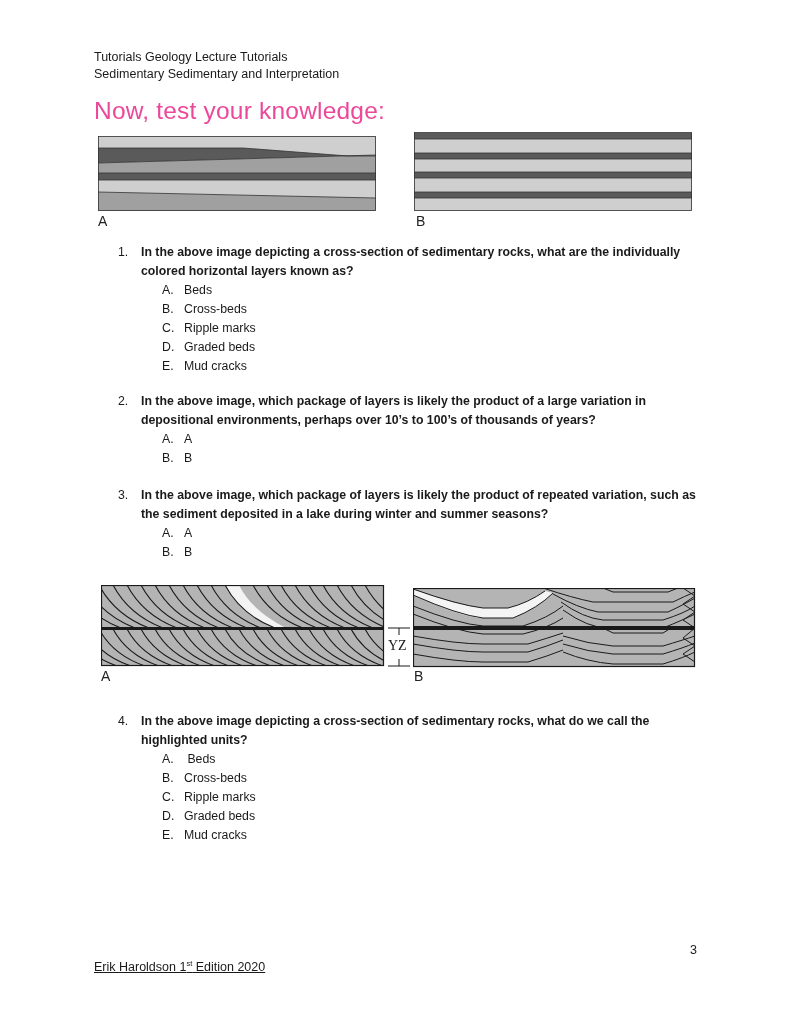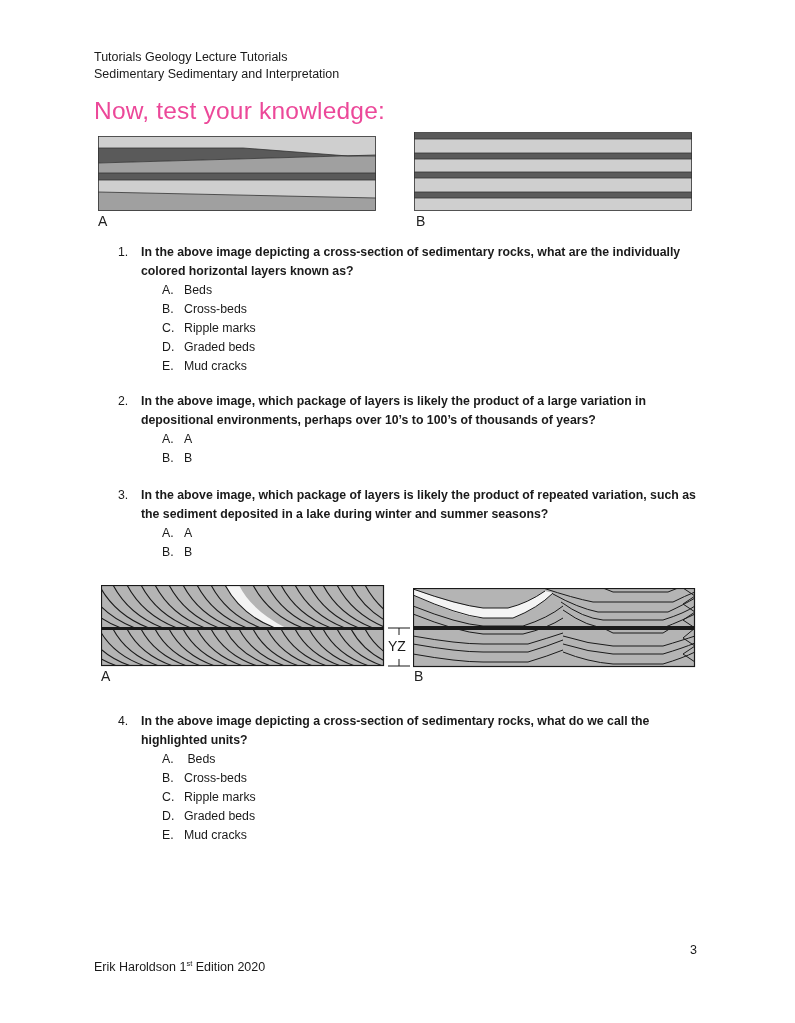--- a/index.html
+++ b/index.html
@@ -8,21 +8,21 @@
   .abs { position:absolute; }
   .hdr { left:94px; font-size:12.5px; line-height:16px; }
   .title { left:94px; top:97px; font-size:24.5px; letter-spacing:0.2px; color:#ec4899; }
   .fig-label { font-size:14px; color:#222; }
   .q { position:absolute; left:118px; width:580px; font-size:12.3px; line-height:19px; }
   .q .num { position:absolute; left:0; top:0; }
   .q .text { margin-left:23px;font-weight:bold; }
   .opts { margin-left:44px; margin-top:0; }
   .opt { height:19px; }
   .opt .l { display:inline-block; width:22px; }
-  .footer { left:94px; top:959px; font-size:12.5px; }
+  .footer { left:94px; top:959px; font-size:12.5px;text-decoration:underline; }
   .footer sup { font-size:7.5px; vertical-align:5px; }
   .pagenum { left:690px; top:943px; font-size:12.5px; }
   svg { position:absolute; display:block; }
 </style>
 </head>
 <body>
 
 <div class="abs hdr" style="top:49px;">Tutorials Geology Lecture Tutorials</div>
 <div class="abs hdr" style="top:66px;">Sedimentary Sedimentary and Interpretation</div>
 <div class="abs title">Now, test your knowledge:</div>
@@ -160,21 +160,21 @@
 <div class="abs fig-label" style="left:101px;top:668px;">A</div>
 
 <svg style="left:386px;top:626px;" width="26" height="42" viewBox="0 0 26 42">
   <g stroke="#1a1a1a" stroke-width="1" fill="none">
     <line x1="2" y1="2" x2="24" y2="2"></line>
     <line x1="13" y1="2" x2="13" y2="9"></line>
     <line x1="13" y1="33" x2="13" y2="40"></line>
     <line x1="2" y1="40" x2="24" y2="40"></line>
   </g>
 </svg>
-<div class="abs" style="left:388px;top:638px;font-size:14px;">YZ</div>
+<div class="abs" style="left:388px;top:638px;font-size:14px;font-family:Liberation Serif, serif;">YZ</div>
 
 <svg style="left:413px;top:588px;" width="284" height="80" viewBox="0 0 284 80">
   <defs>
     <clipPath id="clipB">
         <rect x="0" y="0" width="282" height="79"></rect>
       </clipPath>
   </defs>
   <rect x="0" y="0" width="282" height="79" fill="#b4b4b4"></rect>
   <path d="M0,7 Q50,30 70,30 L100,30 Q125,20 140,5 L132,3 Q115,15 95,20 L70,20 Q45,18 0,1 Z" fill="#f4f4f4"></path>
   <g clip-path="url(#clipB)" stroke="#1a1a1a" stroke-width="1" fill="none">

